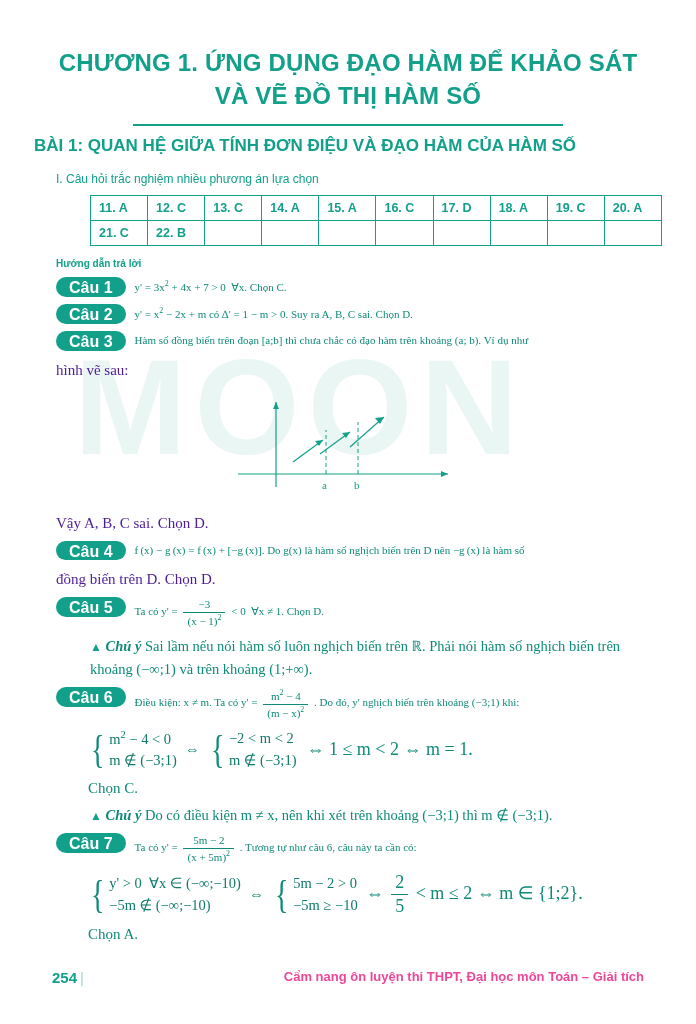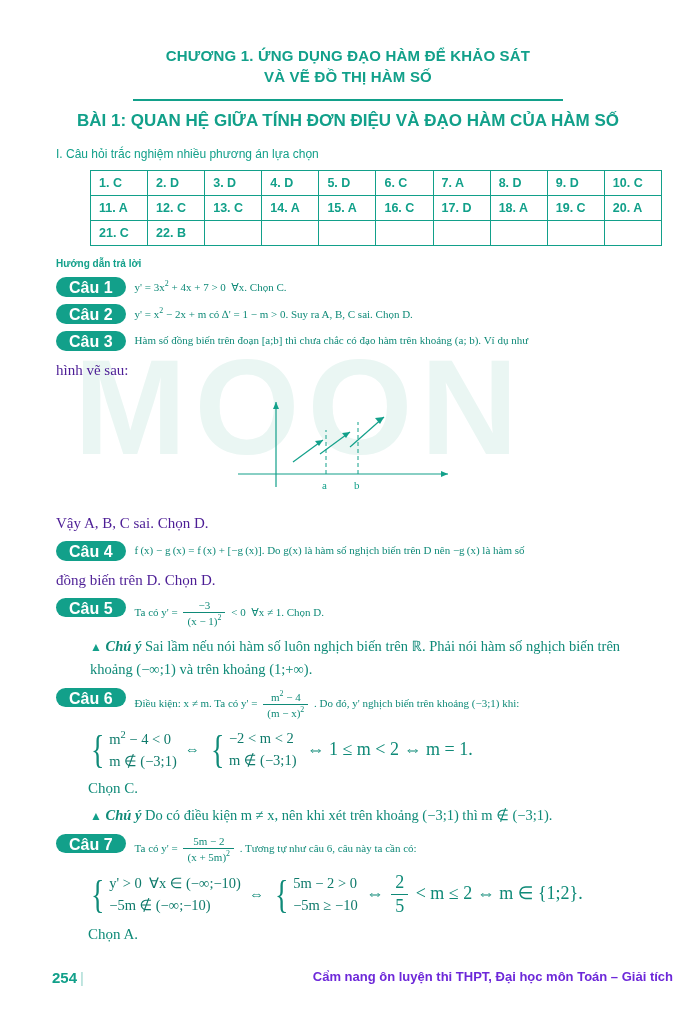--- a/index.html
+++ b/index.html
@@ -18,37 +18,37 @@
     font-size:135px;font-weight:bold;
     color:#eaf6f3;
     letter-spacing:8px;
     z-index:0;
     user-select:none;
   }
   .page{position:relative;z-index:2;padding:0 34px;}
   h1.chapter{
     font-family:"Liberation Sans", sans-serif;
     font-weight:bold;
-    font-size:15px;
+    font-size:24px;
     color:#12a08a;
     text-align:center;
     margin:46px 0 0 0;
     line-height:1.38;
     letter-spacing:.2px;
   }
   .rule{
     width:430px;height:2px;background:#12a08a;
     margin:12px auto 10px auto;
   }
   h2.lesson{
     font-family:"Liberation Sans", sans-serif;
     font-weight:bold;
     font-size:17px;
     color:#12a08a;
-    text-align:center;
+    text-align:left;
     margin:0 0 16px 0;
   }
   h3.section{
     font-family:"Liberation Sans", sans-serif;
     font-weight:normal;
     font-size:12px;
     color:#12a08a;
     margin:0 0 9px 22px;
   }
   table.answers{
@@ -123,23 +123,23 @@
     position:absolute;left:0;bottom:38px;width:696px;
     z-index:3;
   }
   .pagenum{
     position:absolute;left:52px;bottom:0;
     font-family:"Liberation Sans", sans-serif;
     font-weight:bold;font-size:15px;color:#12a08a;
   }
   .pagenum .bar{font-weight:normal;color:#9fd8cf;margin-left:3px;}
   .footer-title{
-    position:absolute;right:23px;bottom:2px;
-    font-family:"Liberation Sans", sans-serif;
-    font-weight:bold;font-size:13px;color:#6d28d9;
+    position:absolute;right:52px;bottom:2px;
+    font-family:"Liberation Sans", sans-serif;
+    font-weight:bold;font-size:13px;color:#ec4899;
   }
   .eq-row{display:flex;align-items:center;margin-left:54px;margin-bottom:4px;}
   .op{margin:0 8px;font-size:15px;color:#0f8a78;}
 </style>
 </head>
 <body>
 
 <div class="watermark">MOON</div>
 
 <div class="page">
@@ -150,32 +150,20 @@
   </h1>
 
   <div class="rule"></div>
 
   <h2 class="lesson">BÀI 1: QUAN HỆ GIỮA TÍNH ĐƠN ĐIỆU VÀ ĐẠO HÀM CỦA HÀM SỐ</h2>
 
   <h3 class="section">I. Câu hỏi trắc nghiệm nhiều phương án lựa chọn</h3>
 
   <table class="answers">
     <tbody>
-        <tr>
-      <td>1. C</td>
-      <td>2. D</td>
-      <td>3. D</td>
-      <td>4. D</td>
-      <td>5. D</td>
-      <td>6. C</td>
-      <td>7. A</td>
-      <td>8. D</td>
-      <td>9. D</td>
-      <td>10. C</td>
-    </tr>
     <tr>
       <td>11. A</td>
       <td>12. C</td>
       <td>13. C</td>
       <td>14. A</td>
       <td>15. A</td>
       <td>16. C</td>
       <td>17. D</td>
       <td>18. A</td>
       <td>19. C</td>

